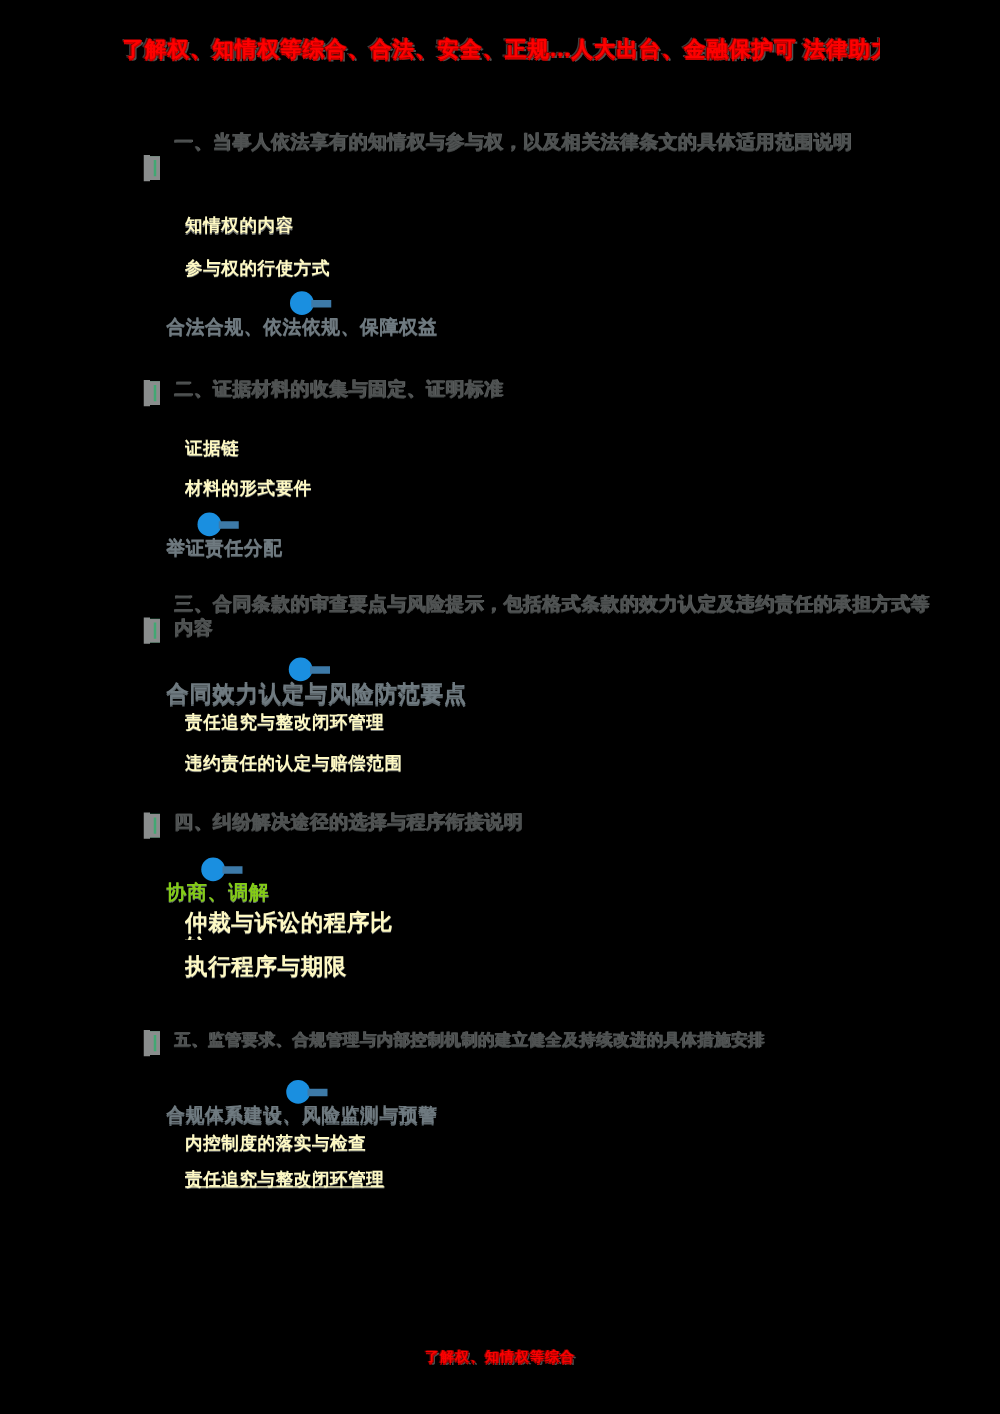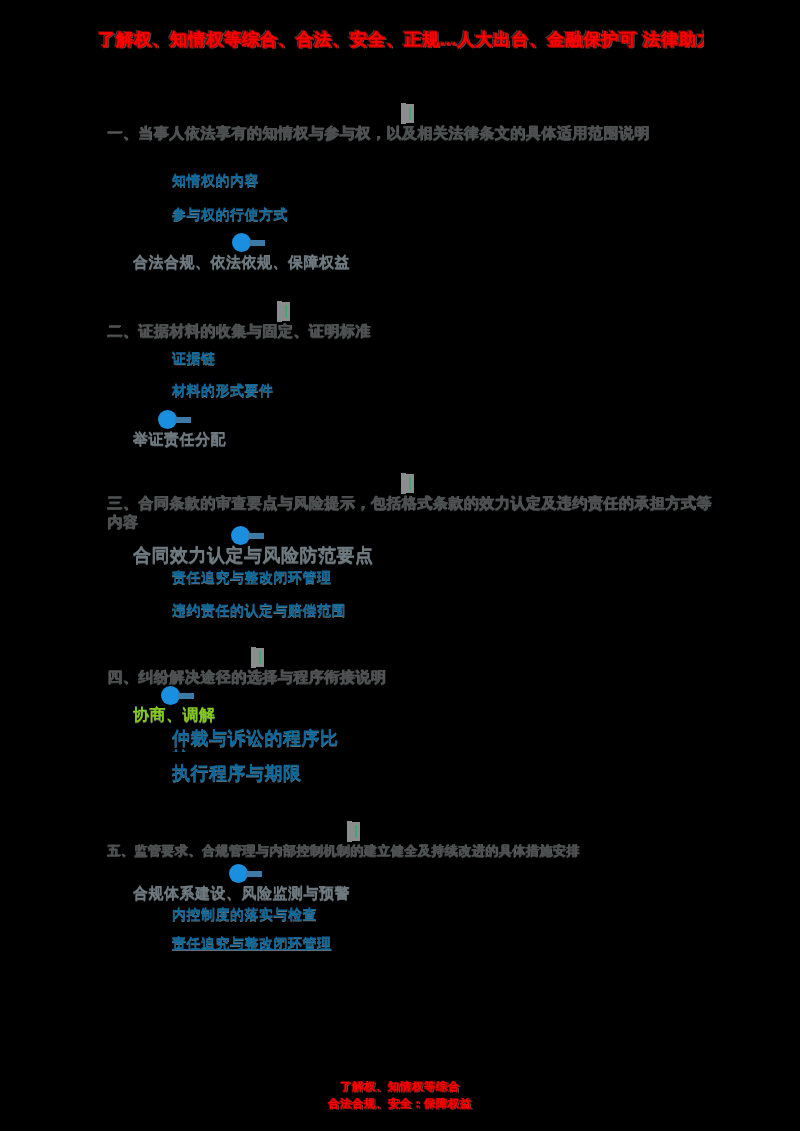--- a/index.html
+++ b/index.html
@@ -53,23 +53,22 @@
   .section {
     position: absolute;
     left: 0;
     width: 800px;
   }
 
   
   .lvl1 {
     position: absolute;
     display: flex;
-    align-items: center;
-    left: 96px;
-    flex-direction: column;
+    align-items: flex-end;
+    left: 120px;
   }
   .green-marker {
     flex: 0 0 auto;
     width: 8px;
     height: 19px;
     background: #41a873;
     margin-right: 0px;
     box-shadow: 0 0 0 3px #8a8d8d inset, 0 0 0 0 transparent;
     position: relative;
   }
@@ -128,28 +127,27 @@
     line-height: 20px;
     white-space: pre-wrap;
     filter: blur(0.35px);
     text-shadow: 0 1px 0 #5d676c;
   }
 
   
   .lvl2 {
     position: absolute;
     left: 148px;
-    color: #0369a1;
+    color: #fef9c3;
     font-weight: bold;
     letter-spacing: 0.5px;
     line-height: 20px;
     white-space: pre-wrap;
     filter: blur(0.35px);
     text-shadow: 0 1px 0 #6a6d6d;
-    margin-left: 24px;
   }
 
   
   .footer {
     position: absolute;
     left: 0;
     top: 1078px;
     width: 800px;
     text-align: center;
   }
@@ -238,16 +236,15 @@
         <span class="blue-text" style="width:238px;height:20px;overflow:hidden;font-size:15px;">合规体系建设、风险监测与预警</span>
       </div>
       <div class="lvl2" style="top:82px;width:196px;height:18px;overflow:hidden;font-size:14px;">内控制度的落实与检查</div>
       <div class="lvl2" style="top:111px;width:218px;height:18px;overflow:hidden;font-size:14px;text-decoration:underline;">责任追究与整改闭环管理</div>
     </div>
 
   </div>
 
   <div class="footer">
     <span class="footer-line">了解权、知情权等综合</span>
-    <span class="footer-line">合法合规、安全：保障权益</span>
   </div>
 
 </div>
 
 </body></html>

